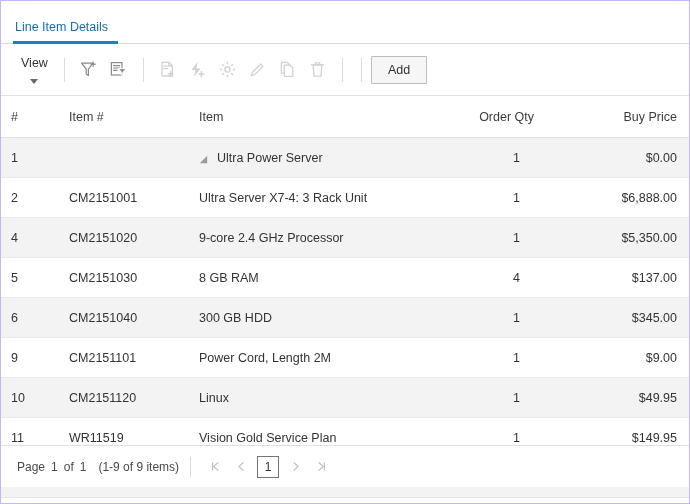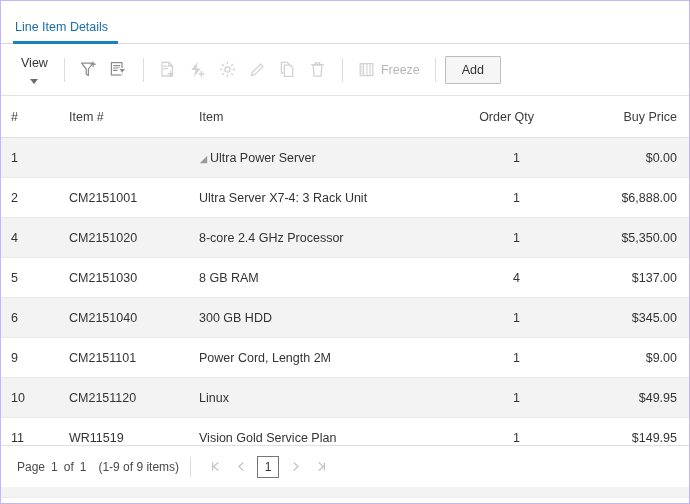--- a/index.html
+++ b/index.html
@@ -159,21 +159,21 @@
   .c-type  { width: auto;  }
 
   th.c-qty, th.c-price { text-align: right; padding-right: 28px; }
   td.c-qty             { padding-right: 42px; }
   td.c-price           { padding-right: 28px; }
   th.c-type            { padding-left: 30px; }
 
   .cell-tree {
     display: flex;
     align-items: center;
-    gap: 2px;
+    gap: 9px;
   }
   .disclosure {
     width: 9px;
     height: 9px;
     flex: none;
   }
 
   
   .footer {
     position: absolute;
@@ -313,29 +313,20 @@
     <div class="tb-icon">
       <svg width="19" height="19" viewBox="0 0 19 19">
         <path d="M3.6 4.6 H15.4" stroke="#d2d2d2" stroke-width="1.4" stroke-linecap="round"></path>
         <path d="M7.4 4.4 V2.8 H11.6 V4.4" fill="none" stroke="#d2d2d2" stroke-width="1.3"></path>
         <path d="M5.2 5.2 H13.8 L13 16.2 H6 Z" fill="none" stroke="#d2d2d2" stroke-width="1.3"></path>
       </svg>
     </div>
 
     <div class="tb-sep"></div>
 
-    <div class="freeze">
-      <svg width="17" height="17" viewBox="0 0 17 17">
-        <rect x="2.2" y="2.6" width="12.6" height="12" fill="none" stroke="#d2d2d2" stroke-width="1.3"></rect>
-        <path d="M5.6 2.8 V14.4 M9 2.8 V14.4 M12 2.8 V14.4" stroke="#d2d2d2" stroke-width="1.1"></path>
-        <path d="M2.6 3.6 L5.4 3.6 M2.6 5.4 L5.4 5.4 M2.6 7.2 L5.4 7.2
-                 M2.6 9 L5.4 9 M2.6 10.8 L5.4 10.8 M2.6 12.6 L5.4 12.6" stroke="#dcdcdc" stroke-width="0.9"></path>
-      </svg>
-      <span>Freeze</span>
-    </div>
 
     <div class="tb-sep"></div>
 
     <button class="addbtn" type="button">Add</button>
 
     <div class="spacer"></div>
   </div>
 
   <table class="grid">
     <thead>
@@ -374,21 +365,21 @@
           </td>
           <td class="c-qty">1</td>
           <td class="c-price">$6,888.00</td>
           <td class="c-type"></td>
         </tr>
         <tr class="odd">
           <td class="c-num">4</td>
           <td class="c-itemn">CM2151020</td>
           <td class="c-item">
             <div class="cell-tree">
-              <span>8-core 2.4 GHz Processor</span>
+              <span>9-core 2.4 GHz Processor</span>
             </div>
           </td>
           <td class="c-qty">1</td>
           <td class="c-price">$5,350.00</td>
           <td class="c-type"></td>
         </tr>
         <tr class="even">
           <td class="c-num">5</td>
           <td class="c-itemn">CM2151030</td>
           <td class="c-item">

